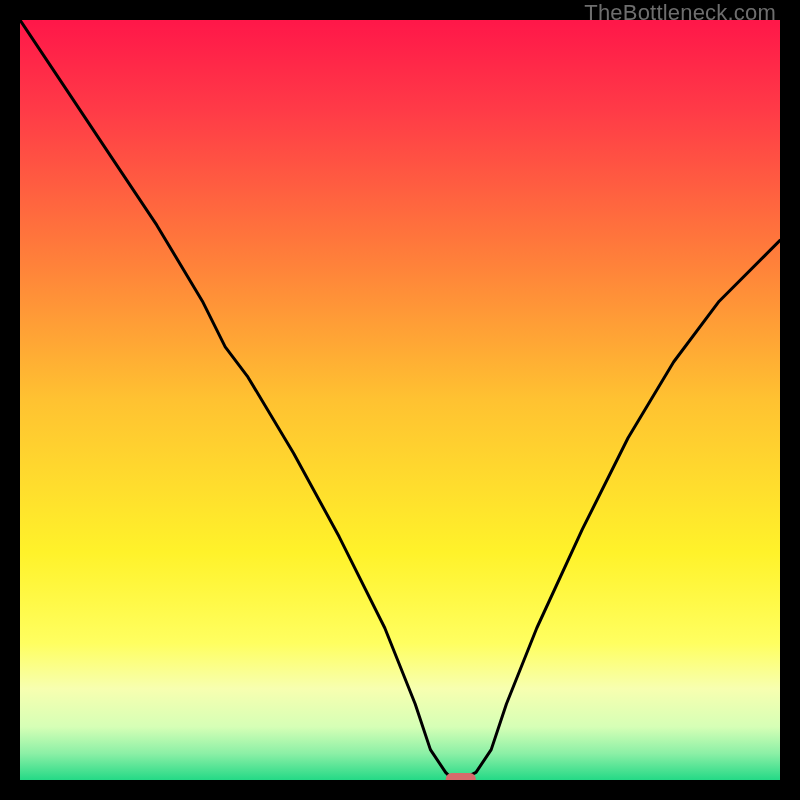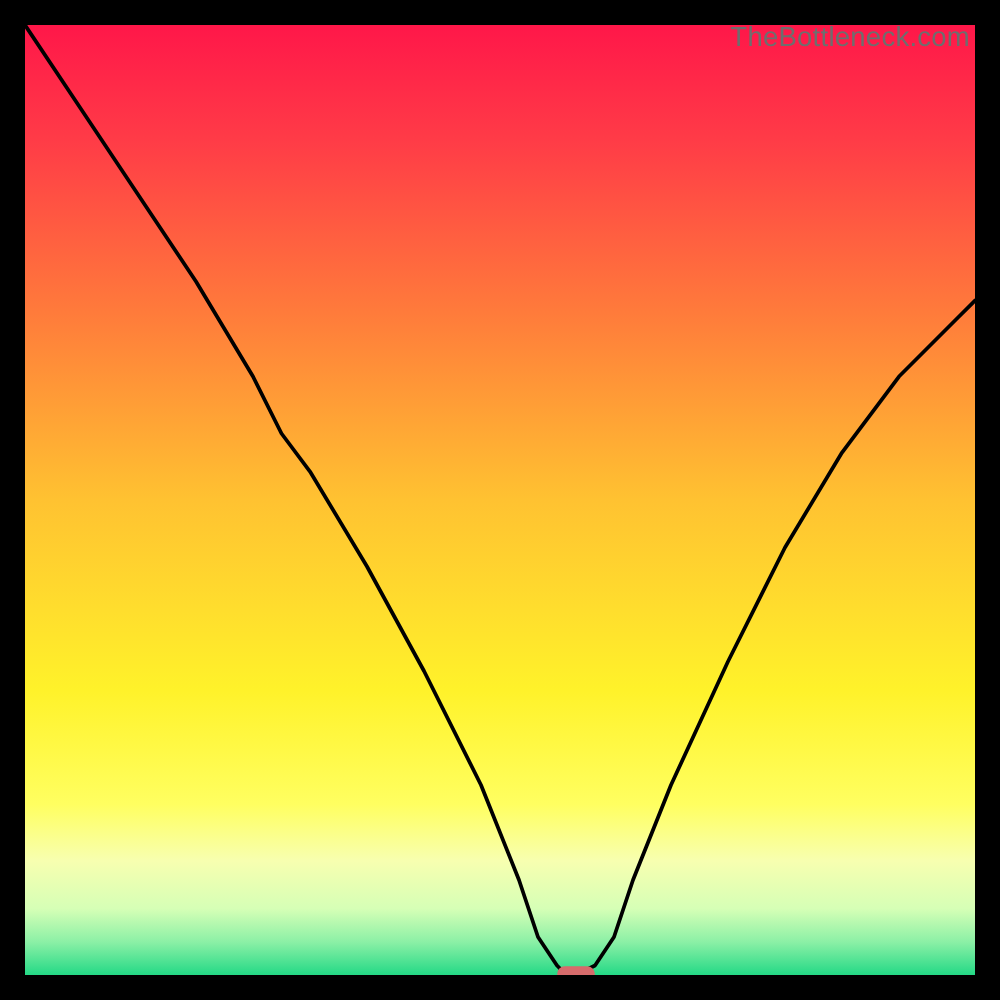--- a/index.html
+++ b/index.html
@@ -21,21 +21,21 @@
   }
   .plot {
     position: absolute;
     left: 0;
     top: 0;
     width: 760px;
     height: 760px;
   }
   .watermark {
     position: absolute;
-    top: 17px;
+    top: 0;
     right: 24px;
     color: #6e6e6e;
     font-size: 22px;
     font-weight: 500;
     letter-spacing: 0.2px;
     pointer-events: none;
   }
   svg { display: block; }
 </style>
 </head>

